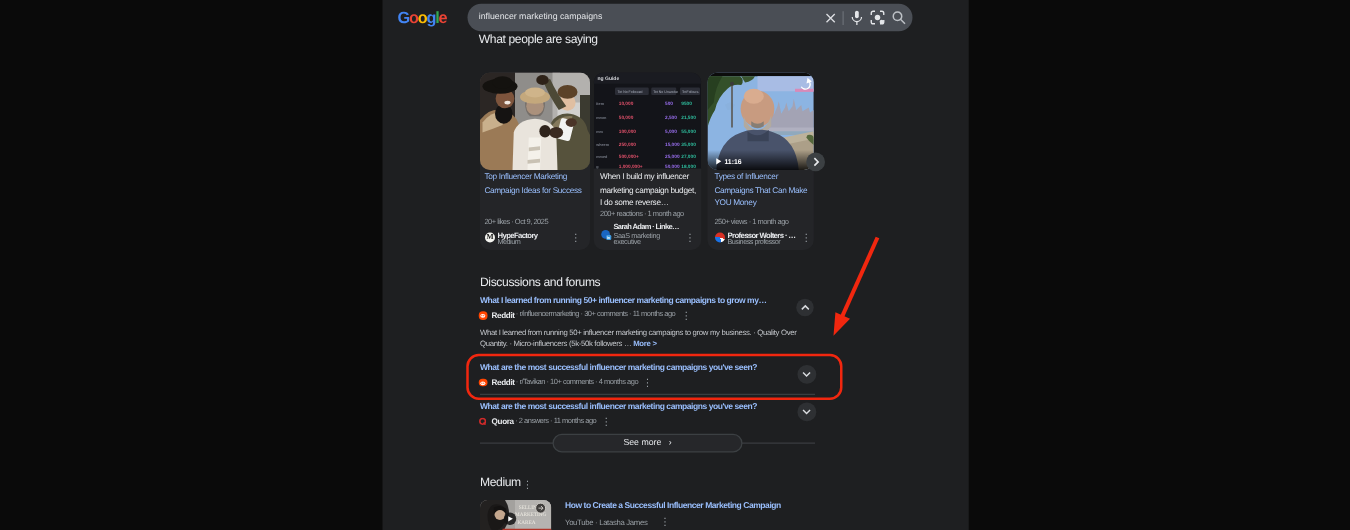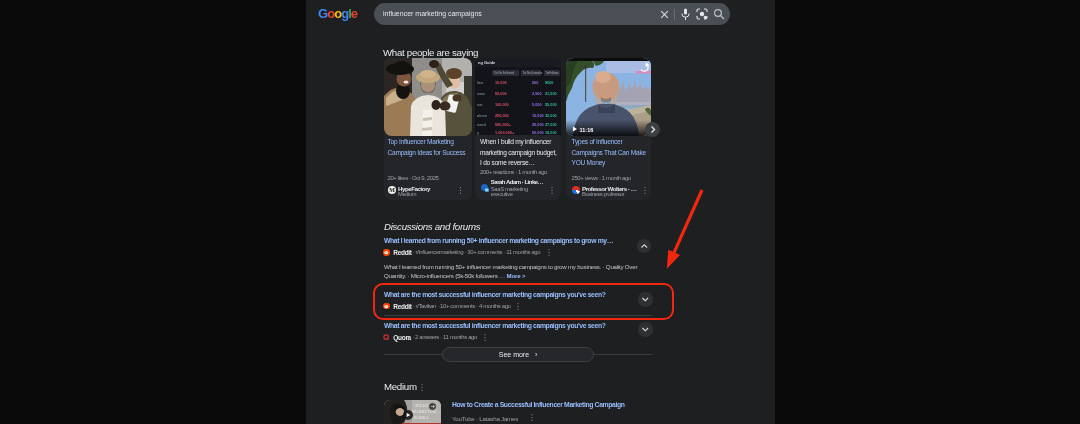--- a/index.html
+++ b/index.html
@@ -33,21 +33,21 @@
     <path d="M1 4 V2.5 A1.5 1.5 0 0 1 2.5 1 H4 M8 1 H9.5 A1.5 1.5 0 0 1 11 2.5 V4 M11 8 V9.5 A1.5 1.5 0 0 1 9.5 11 H8 M4 11 H2.5 A1.5 1.5 0 0 1 1 9.5 V8" fill="none" stroke="#e4e6e9" stroke-width="1.1"></path>
     <circle cx="6" cy="6" r="2.2" fill="#e4e6e9"></circle>
     <circle cx="9.3" cy="9.3" r="1.6" fill="#e4e6e9"></circle>
   </svg>
   <svg class="abs" style="left:339px; top:5px;" width="12" height="12" viewBox="0 0 12 12">
     <circle cx="5" cy="5" r="3.4" fill="none" stroke="#bdc1c6" stroke-width="1.2"></circle>
     <path d="M7.6 7.6 L11 11" stroke="#bdc1c6" stroke-width="1.2"></path>
   </svg>
 </div>
 
-<div class="abs hdr" style="left:383px; top:47px;text-align:right;">What people are saying</div>
+<div class="abs hdr" style="left:383px; top:26px;text-align:right;">What people are saying</div>
 
 <div class="abs" id="card1" style="left:383.5px; top:58px; width:88px; height:142px; background:#242528; border-radius:8px;"></div>
 <div class="abs" id="card2" style="left:475px; top:58px; width:86px; height:142px; background:#242528; border-radius:8px;"></div>
 <div class="abs" id="card3" style="left:566px; top:58px; width:85px; height:142px; background:#242528; border-radius:8px;"></div>
 
 <svg class="abs" style="left:383.5px; top:58px; border-radius:8px;" width="88" height="78" viewBox="0 0 88 78">
   <rect width="88" height="78" fill="#4a443e"></rect>
   <rect x="0" y="0" width="30" height="40" fill="#2b2624"></rect>
   <rect x="28" y="0" width="36" height="46" fill="#8f8d8a"></rect>
   <rect x="58" y="0" width="30" height="50" fill="#b3b1ae"></rect>
@@ -188,21 +188,21 @@
 <div class="abs meta" style="left:490.8px; top:186.8px; font-size:5.8px; letter-spacing:-0.3px; white-space:normal; width:46px; line-height:5.5px;">SaaS marketing executive</div>
 <div class="abs dots" style="left:548px; top:185.5px;">⋮</div>
 
 <div class="abs" style="left:571.5px; top:137.3px; font-size:6.6px; line-height:10.3px; letter-spacing:-0.25px; color:#99befc;">Types of Influencer<br>Campaigns That Can Make<br>YOU Money</div>
 <div class="abs meta" style="left:571.5px; top:174.7px;">250+ views · 1 month ago</div>
 <div class="abs" style="left:572px; top:186.3px; width:8px; height:8px; border-radius:50%; background:conic-gradient(#d93025 0 30%, #fff 30% 45%, #1a73e8 45% 75%, #d93025 75% 100%);"></div>
 <div class="abs srcname" style="left:582px; top:185.2px;">Professor Wolters · …</div>
 <div class="abs meta" style="left:582px; top:191.4px; font-size:5.8px;">Business professor</div>
 <div class="abs dots" style="left:641px; top:185.5px;">⋮</div>
 
-<div class="abs hdr" style="left:384px; top:220.5px;font-style:italic;">Discussions and forums</div>
+<div class="abs hdr" style="left:384px; top:220.5px;">Discussions and forums</div>
 
 <div class="abs lnk" style="left:384px; top:236.7px;">What I learned from running 50+ influencer marketing campaigns to grow my…</div>
 <div class="abs" style="left:383.3px; top:249px; width:6.5px; height:6.5px; border-radius:50%; background:#ff4500;"></div>
 <svg class="abs" style="left:383.3px; top:249px;" width="6.5" height="6.5" viewBox="0 0 11 11">
     <ellipse cx="5.5" cy="6.2" rx="3.4" ry="2.5" fill="#fff"></ellipse>
     <circle cx="4.2" cy="6" r="0.8" fill="#ff4500"></circle>
     <circle cx="6.8" cy="6" r="0.8" fill="#ff4500"></circle>
   </svg>
 <div class="abs srcname" style="left:393.3px; top:249px; font-size:6.5px; letter-spacing:-0.3px;">Reddit</div>
 <div class="abs meta" style="left:412.7px; top:249.4px;">· r/influencermarketing · 30+ comments · 11 months ago</div>

